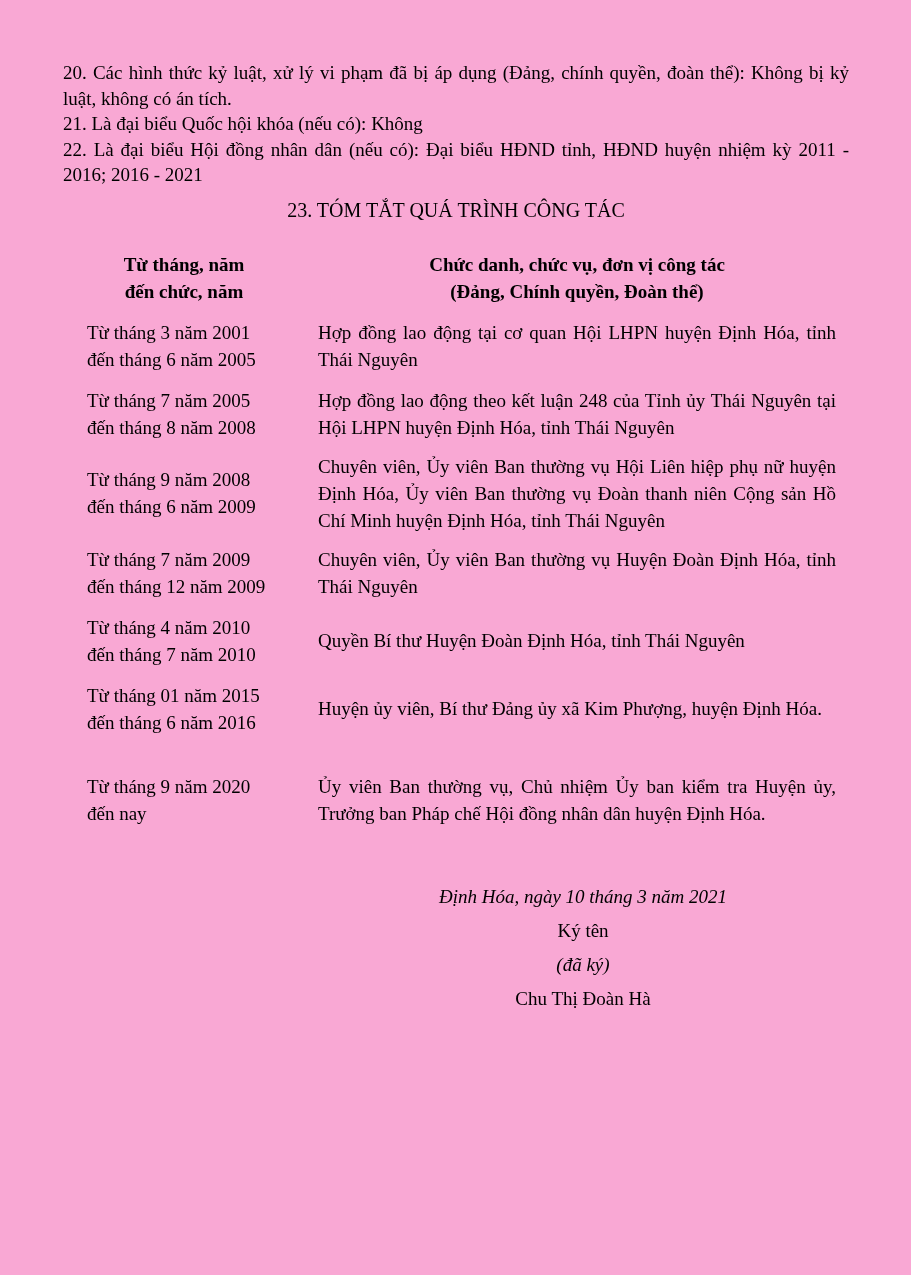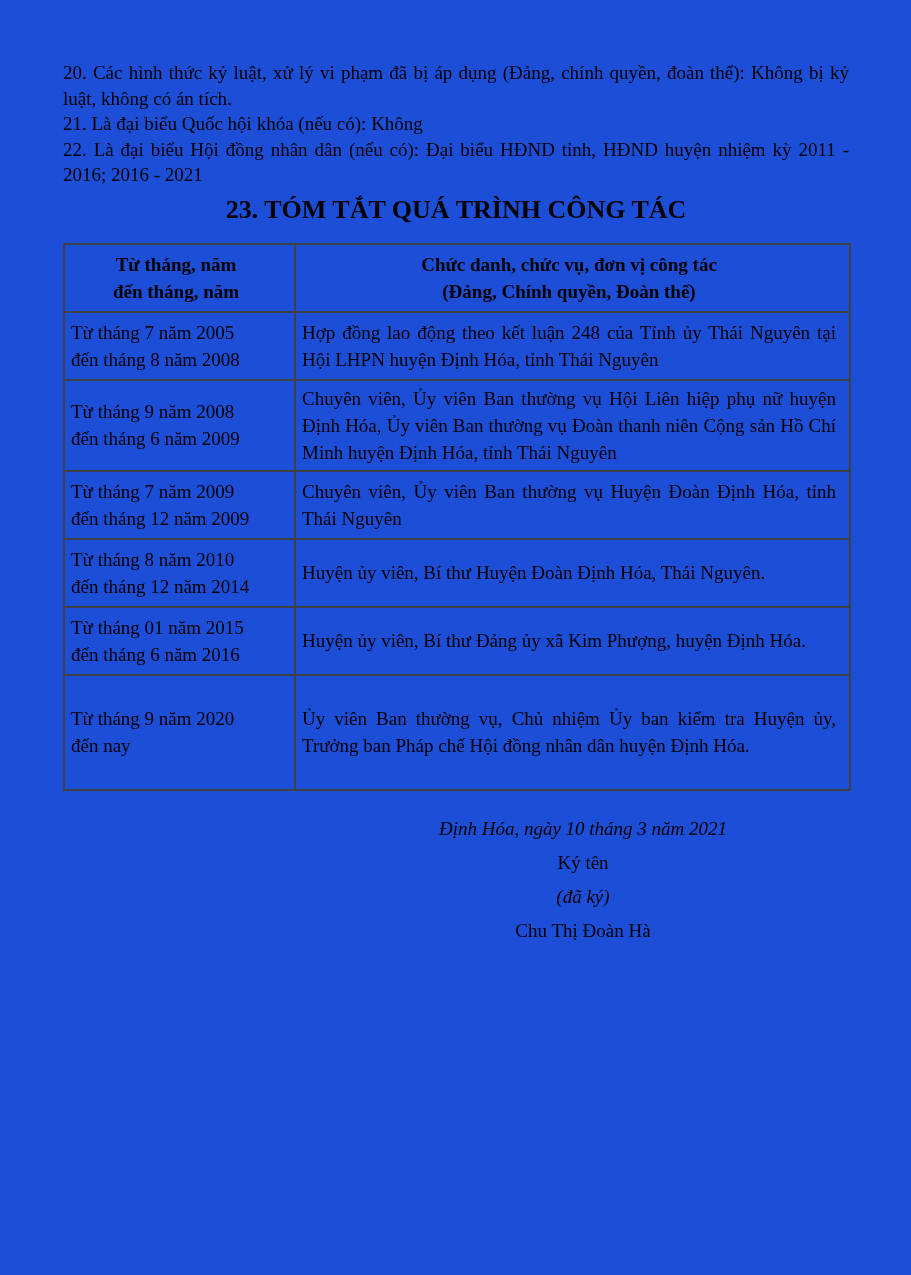--- a/index.html
+++ b/index.html
@@ -5,56 +5,56 @@
   html, body {
     margin: 0;
     padding: 0;
     background: #ffffff;
   }
   .page {
     position: relative;
     width: 911px;
     height: 1275px;
     margin: 0 auto;
-    background: #1d4ed8;
+    background: #f9a8d4;
     color: #000000;
     font-family: "Liberation Serif", "DejaVu Serif", serif;
     box-sizing: border-box;
     padding: 60px 62px 0 63px;
     overflow: hidden;
   }
   
   .intro p {
     margin: 0;
     font-size: 19px;
     line-height: 25.6px;
     text-align: justify;
   }
   
   .section-title {
     margin: 9px 0 0 0;
-    font-size: 26px;
-    font-weight: bold;
+    font-size: 20px;
+    font-weight: normal;
     text-align: center;
     line-height: 26px;
   }
   
   table.work-table {
     border-collapse: collapse;
     margin-top: 20px;
     width: 786px;
     table-layout: fixed;
   }
   table.work-table th,
   table.work-table td {
-    border: 2px solid #404040;
+    border: 2px solid #f9a8d4;
     font-size: 19px;
     line-height: 27px;
     vertical-align: middle;
-    padding: 4px 13px 4px 6px;
+    padding: 4px 13px 4px 22px;
     box-sizing: border-box;
   }
   table.work-table col.c-period { width: 231px; }
   table.work-table col.c-role   { width: 555px; }
   table.work-table th {
     font-weight: bold;
     text-align: center;
     height: 68px;
   }
   table.work-table tr       { height: 68px; }
@@ -91,29 +91,36 @@
 
   <table class="work-table">
     <colgroup>
       <col class="c-period">
       <col class="c-role">
     </colgroup>
     <thead>
       <tr>
         <th>
           <div>Từ tháng, năm</div>
-          <div>đến tháng, năm</div>
+          <div>đến chức, năm</div>
         </th>
         <th>
           <div>Chức danh, chức vụ, đơn vị công tác</div>
           <div>(Đảng, Chính quyền, Đoàn thể)</div>
         </th>
       </tr>
     </thead>
     <tbody>
+      <tr>
+        <td class="cell-period">
+          <div>Từ tháng 3 năm 2001</div>
+          <div>đến tháng 6  năm 2005</div>
+        </td>
+        <td class="cell-role">Hợp đồng lao động tại cơ quan Hội LHPN huyện Định Hóa, tỉnh Thái Nguyên</td>
+      </tr>
       <tr>
         <td class="cell-period">
           <div>Từ tháng 7 năm 2005</div>
           <div>đến tháng 8 năm 2008</div>
         </td>
         <td class="cell-role">Hợp đồng lao động theo kết luận 248 của Tỉnh ủy Thái Nguyên tại Hội LHPN huyện Định Hóa, tỉnh Thái Nguyên</td>
       </tr>
       <tr class="tall3">
         <td class="cell-period">
           <div>Từ tháng 9 năm 2008</div>
@@ -123,24 +130,24 @@
       </tr>
       <tr>
         <td class="cell-period">
           <div>Từ tháng 7 năm 2009</div>
           <div>đến tháng 12 năm 2009</div>
         </td>
         <td class="cell-role">Chuyên viên, Ủy viên Ban thường vụ Huyện Đoàn Định Hóa, tỉnh Thái Nguyên</td>
       </tr>
       <tr>
         <td class="cell-period">
-          <div>Từ tháng 8 năm 2010</div>
-          <div>đến tháng 12 năm 2014</div>
+          <div>Từ tháng 4 năm 2010</div>
+          <div>đến tháng 7 năm 2010</div>
         </td>
-        <td class="cell-role">Huyện ủy viên, Bí thư Huyện Đoàn Định Hóa, Thái Nguyên.</td>
+        <td class="cell-role">Quyền Bí thư Huyện Đoàn Định Hóa, tỉnh Thái Nguyên</td>
       </tr>
       <tr>
         <td class="cell-period">
           <div>Từ tháng 01 năm 2015</div>
           <div>đến tháng 6 năm 2016</div>
         </td>
         <td class="cell-role">Huyện ủy viên, Bí thư Đảng ủy xã Kim Phượng, huyện Định Hóa.</td>
       </tr>
       <tr class="tall4">
         <td class="cell-period">

